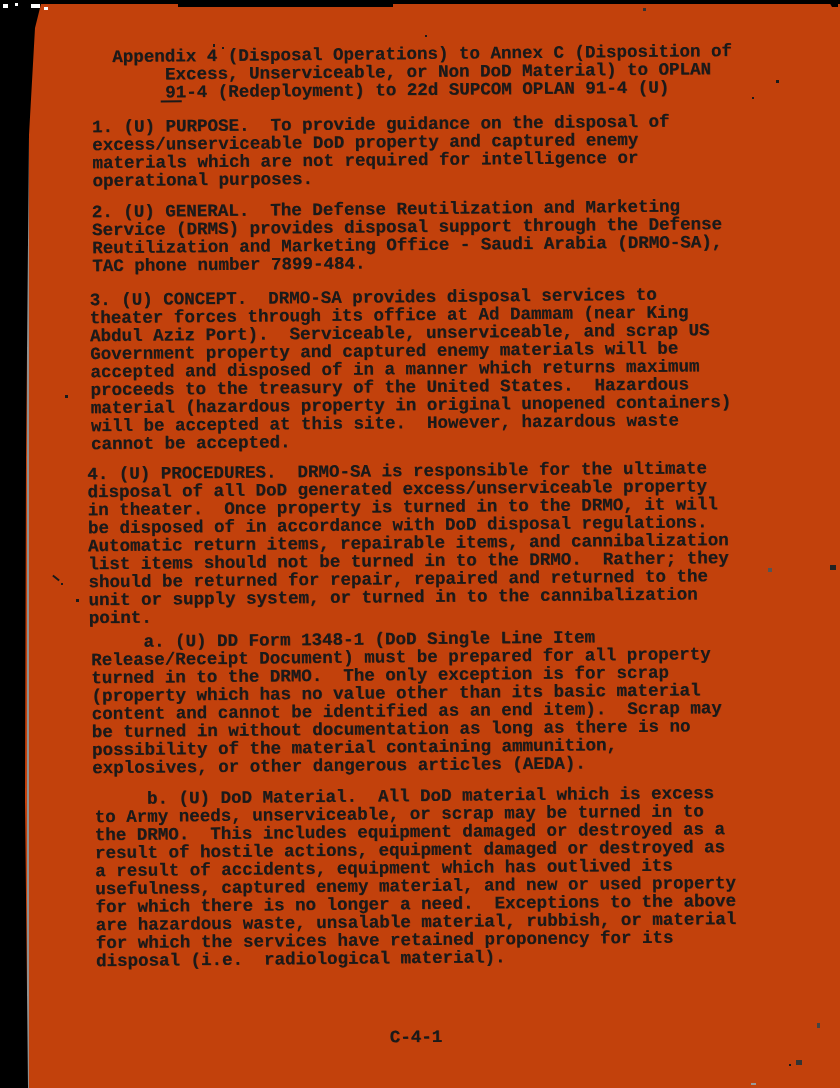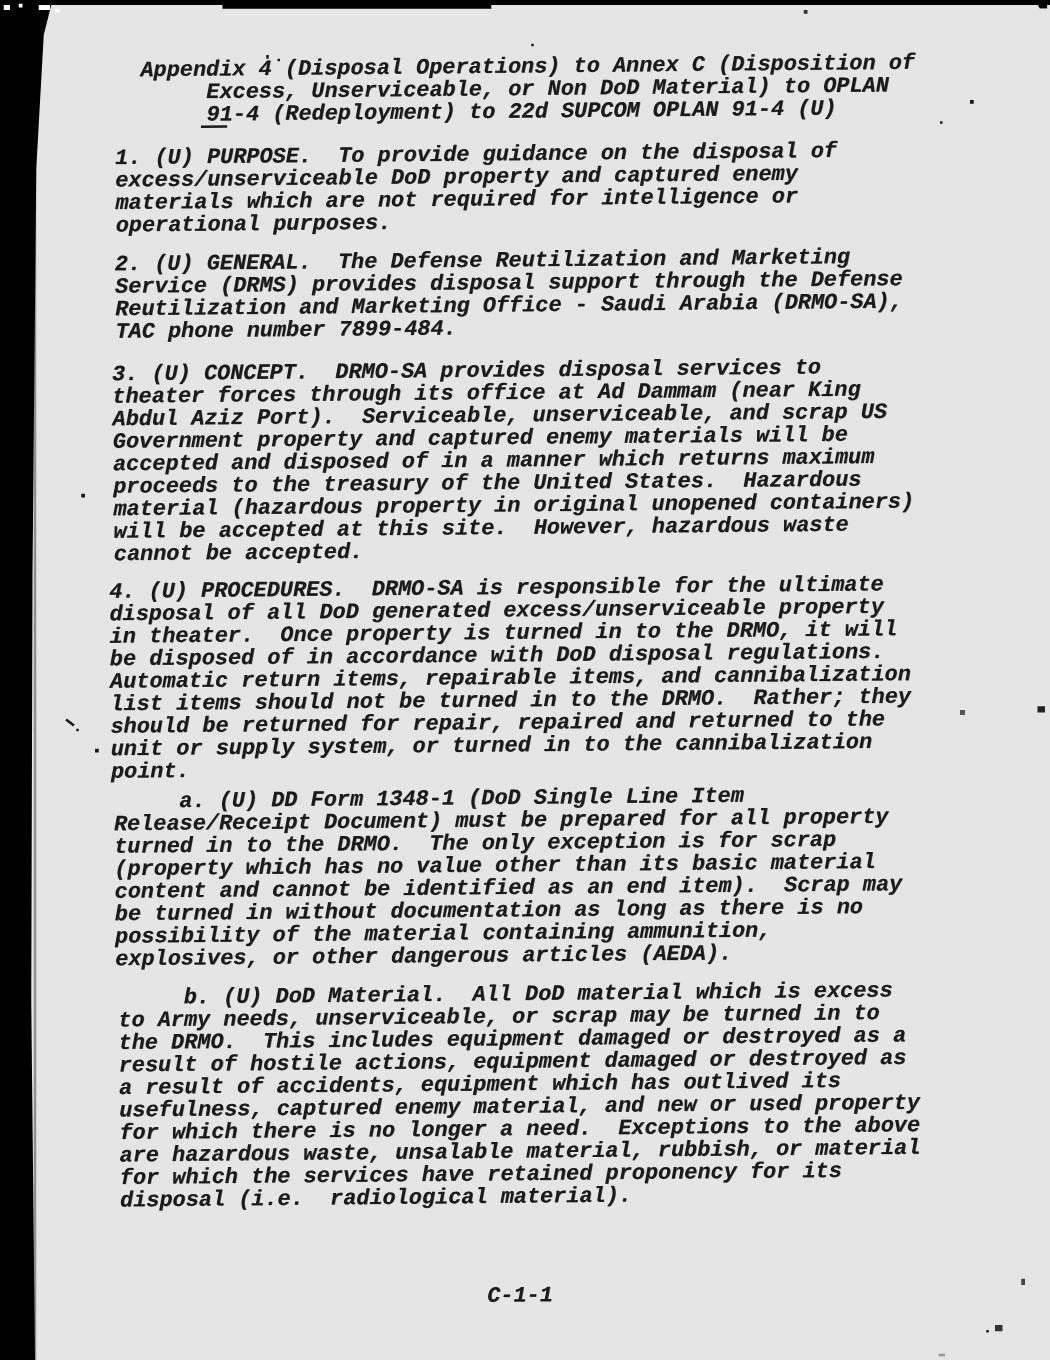--- a/index.html
+++ b/index.html
@@ -3,21 +3,21 @@
 <meta charset="utf-8">
 <style>
   html,body{margin:0;padding:0;}
   body{
     width:840px;height:1088px;
     background:#ffffff;
     position:relative;
     overflow:hidden;
   }
   .page{
-    position:absolute;inset:0;background:#e5e5e5;font-style:italic;
+    position:absolute;inset:0;background:#c2410c;
   }
   
   .content{
     position:absolute;inset:0;
     transform:rotate(-0.55deg);
     transform-origin:420px 544px;
     font-family:"Liberation Mono","DejaVu Sans Mono",monospace;
     font-weight:700;
     font-size:17.5px;
     line-height:18px;
@@ -99,21 +99,21 @@
     <div class="block pb">     b. (U) DoD Material.  All DoD material which is excess
 to Army needs, unserviceable, or scrap may be turned in to
 the DRMO.  This includes equipment damaged or destroyed as a
 result of hostile actions, equipment damaged or destroyed as
 a result of accidents, equipment which has outlived its
 usefulness, captured enemy material, and new or used property
 for which there is no longer a need.  Exceptions to the above
 are hazardous waste, unsalable material, rubbish, or material
 for which the services have retained proponency for its
 disposal (i.e.  radiological material).</div>
-    <div class="block footer">C-1-1</div>
+    <div class="block footer">C-4-1</div>
   </div>
 
   <div class="edge-gray"></div>
   <div class="edge-left"></div>
   <div class="edge-top"></div>
   <div class="edge-top-bump"></div>
   <div class="corner-tick"></div>
 
   <div class="wspeck" style="left:3px;top:4px;width:5px;height:4px;"></div>
   <div class="wspeck" style="left:15px;top:3px;width:3px;height:3px;"></div>

